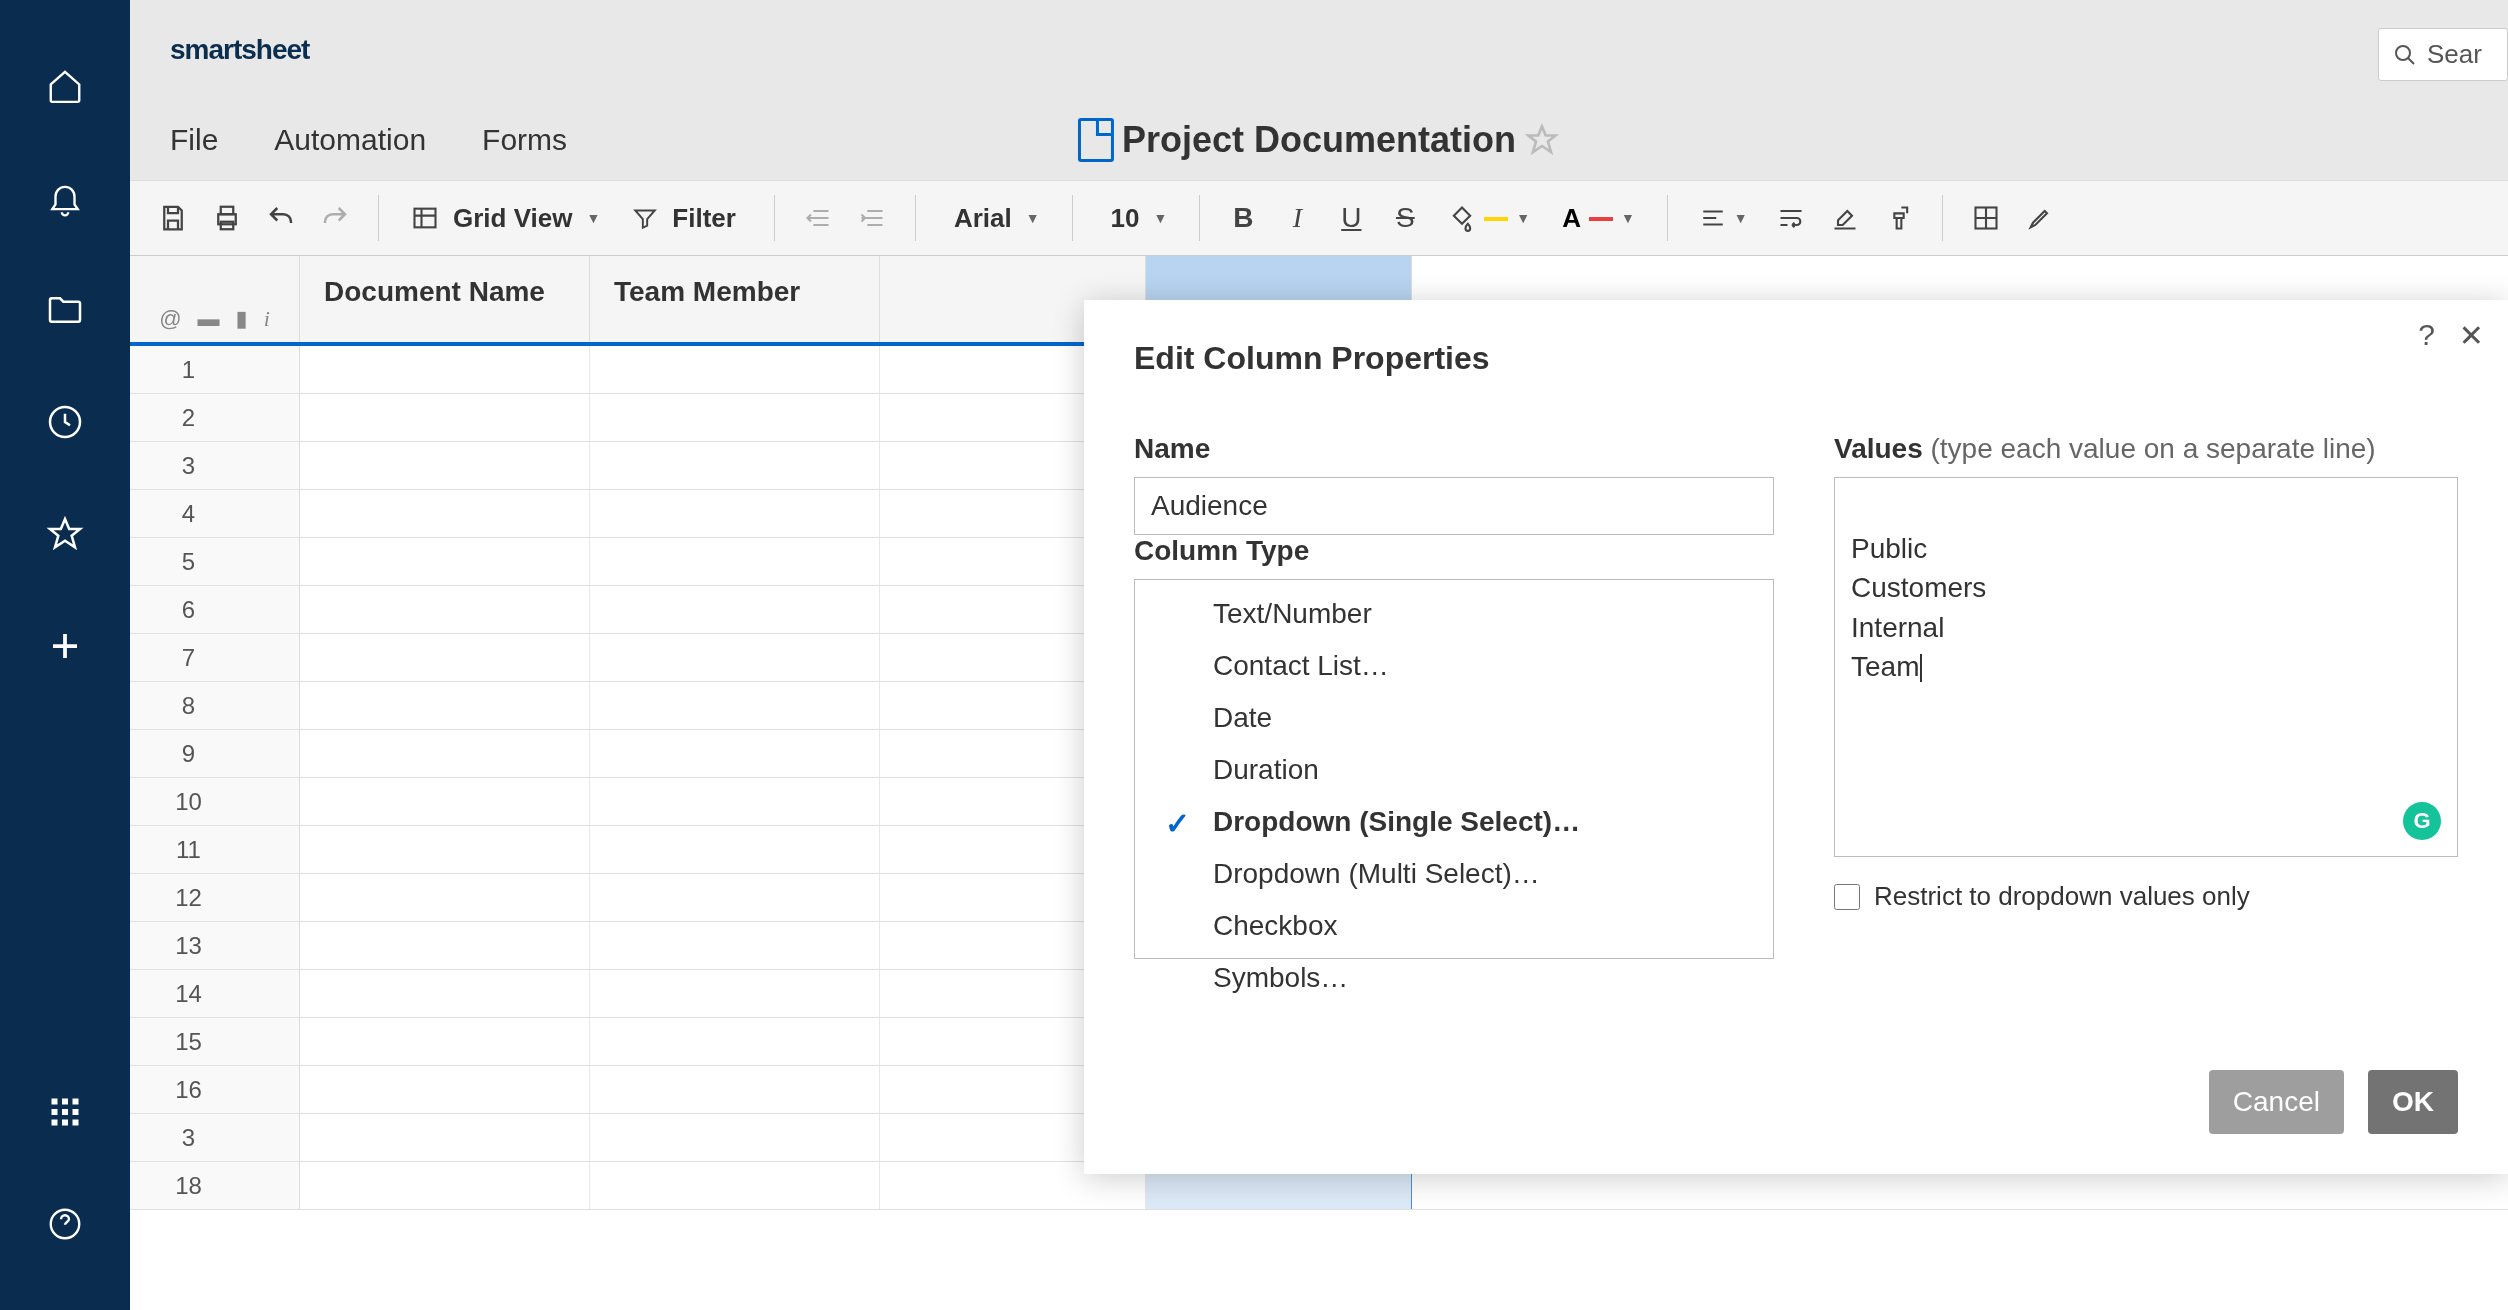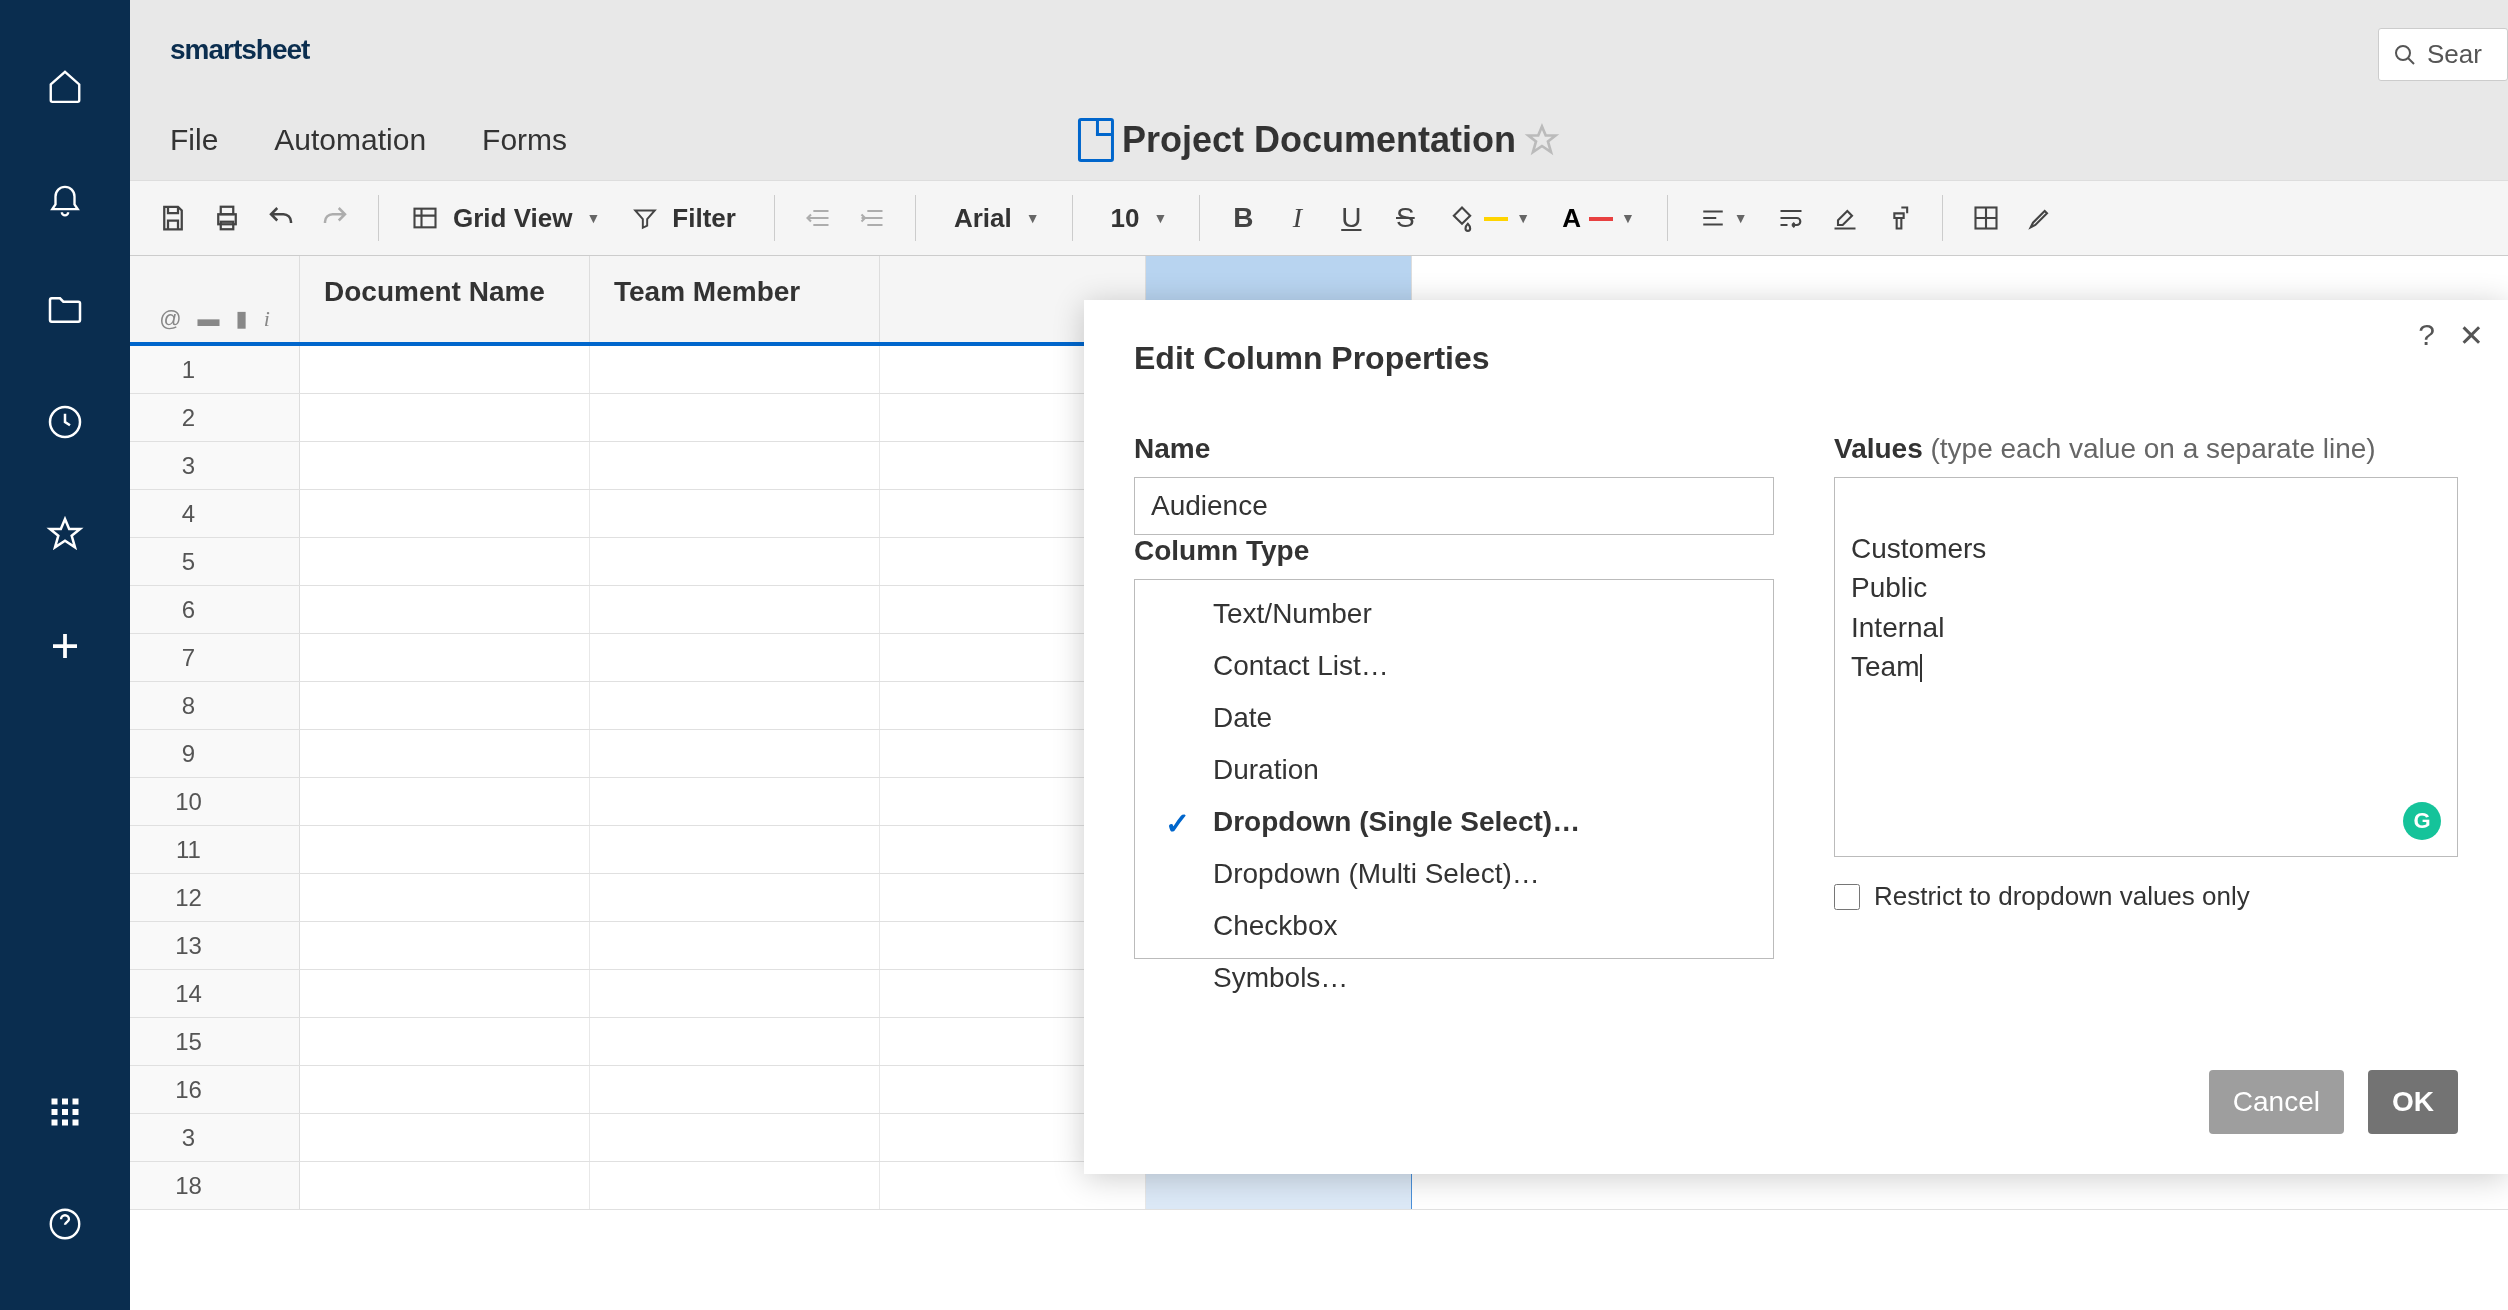--- a/index.html
+++ b/index.html
@@ -442,21 +442,21 @@
           <div class="type-item">Duration</div>
           <div class="type-item selected">Dropdown (Single Select)…</div>
           <div class="type-item">Dropdown (Multi Select)…</div>
           <div class="type-item">Checkbox</div>
           <div class="type-item">Symbols…</div>
         </div>
     </div>
     <div class="dialog-right">
       <label class="field-label"><span>Values</span><span class="field-hint"> (type each value on a separate line)</span></label>
       <div class="values-box">
-        <div id="values-lines"><div>Customers</div><div>Public</div><div>Internal</div><div class="cursor-line">Team</div></div>
+        <div id="values-lines"><div>Public</div><div>Customers</div><div>Internal</div><div class="cursor-line">Team</div></div>
         <div class="grammarly">G</div>
       </div>
       <div class="checkbox-row">
         <input type="checkbox" style="">
         <span>Restrict to dropdown values only</span>
       </div>
     </div>
   </div>
   <div class="dialog-buttons">
     <button class="btn btn-cancel">Cancel</button>

